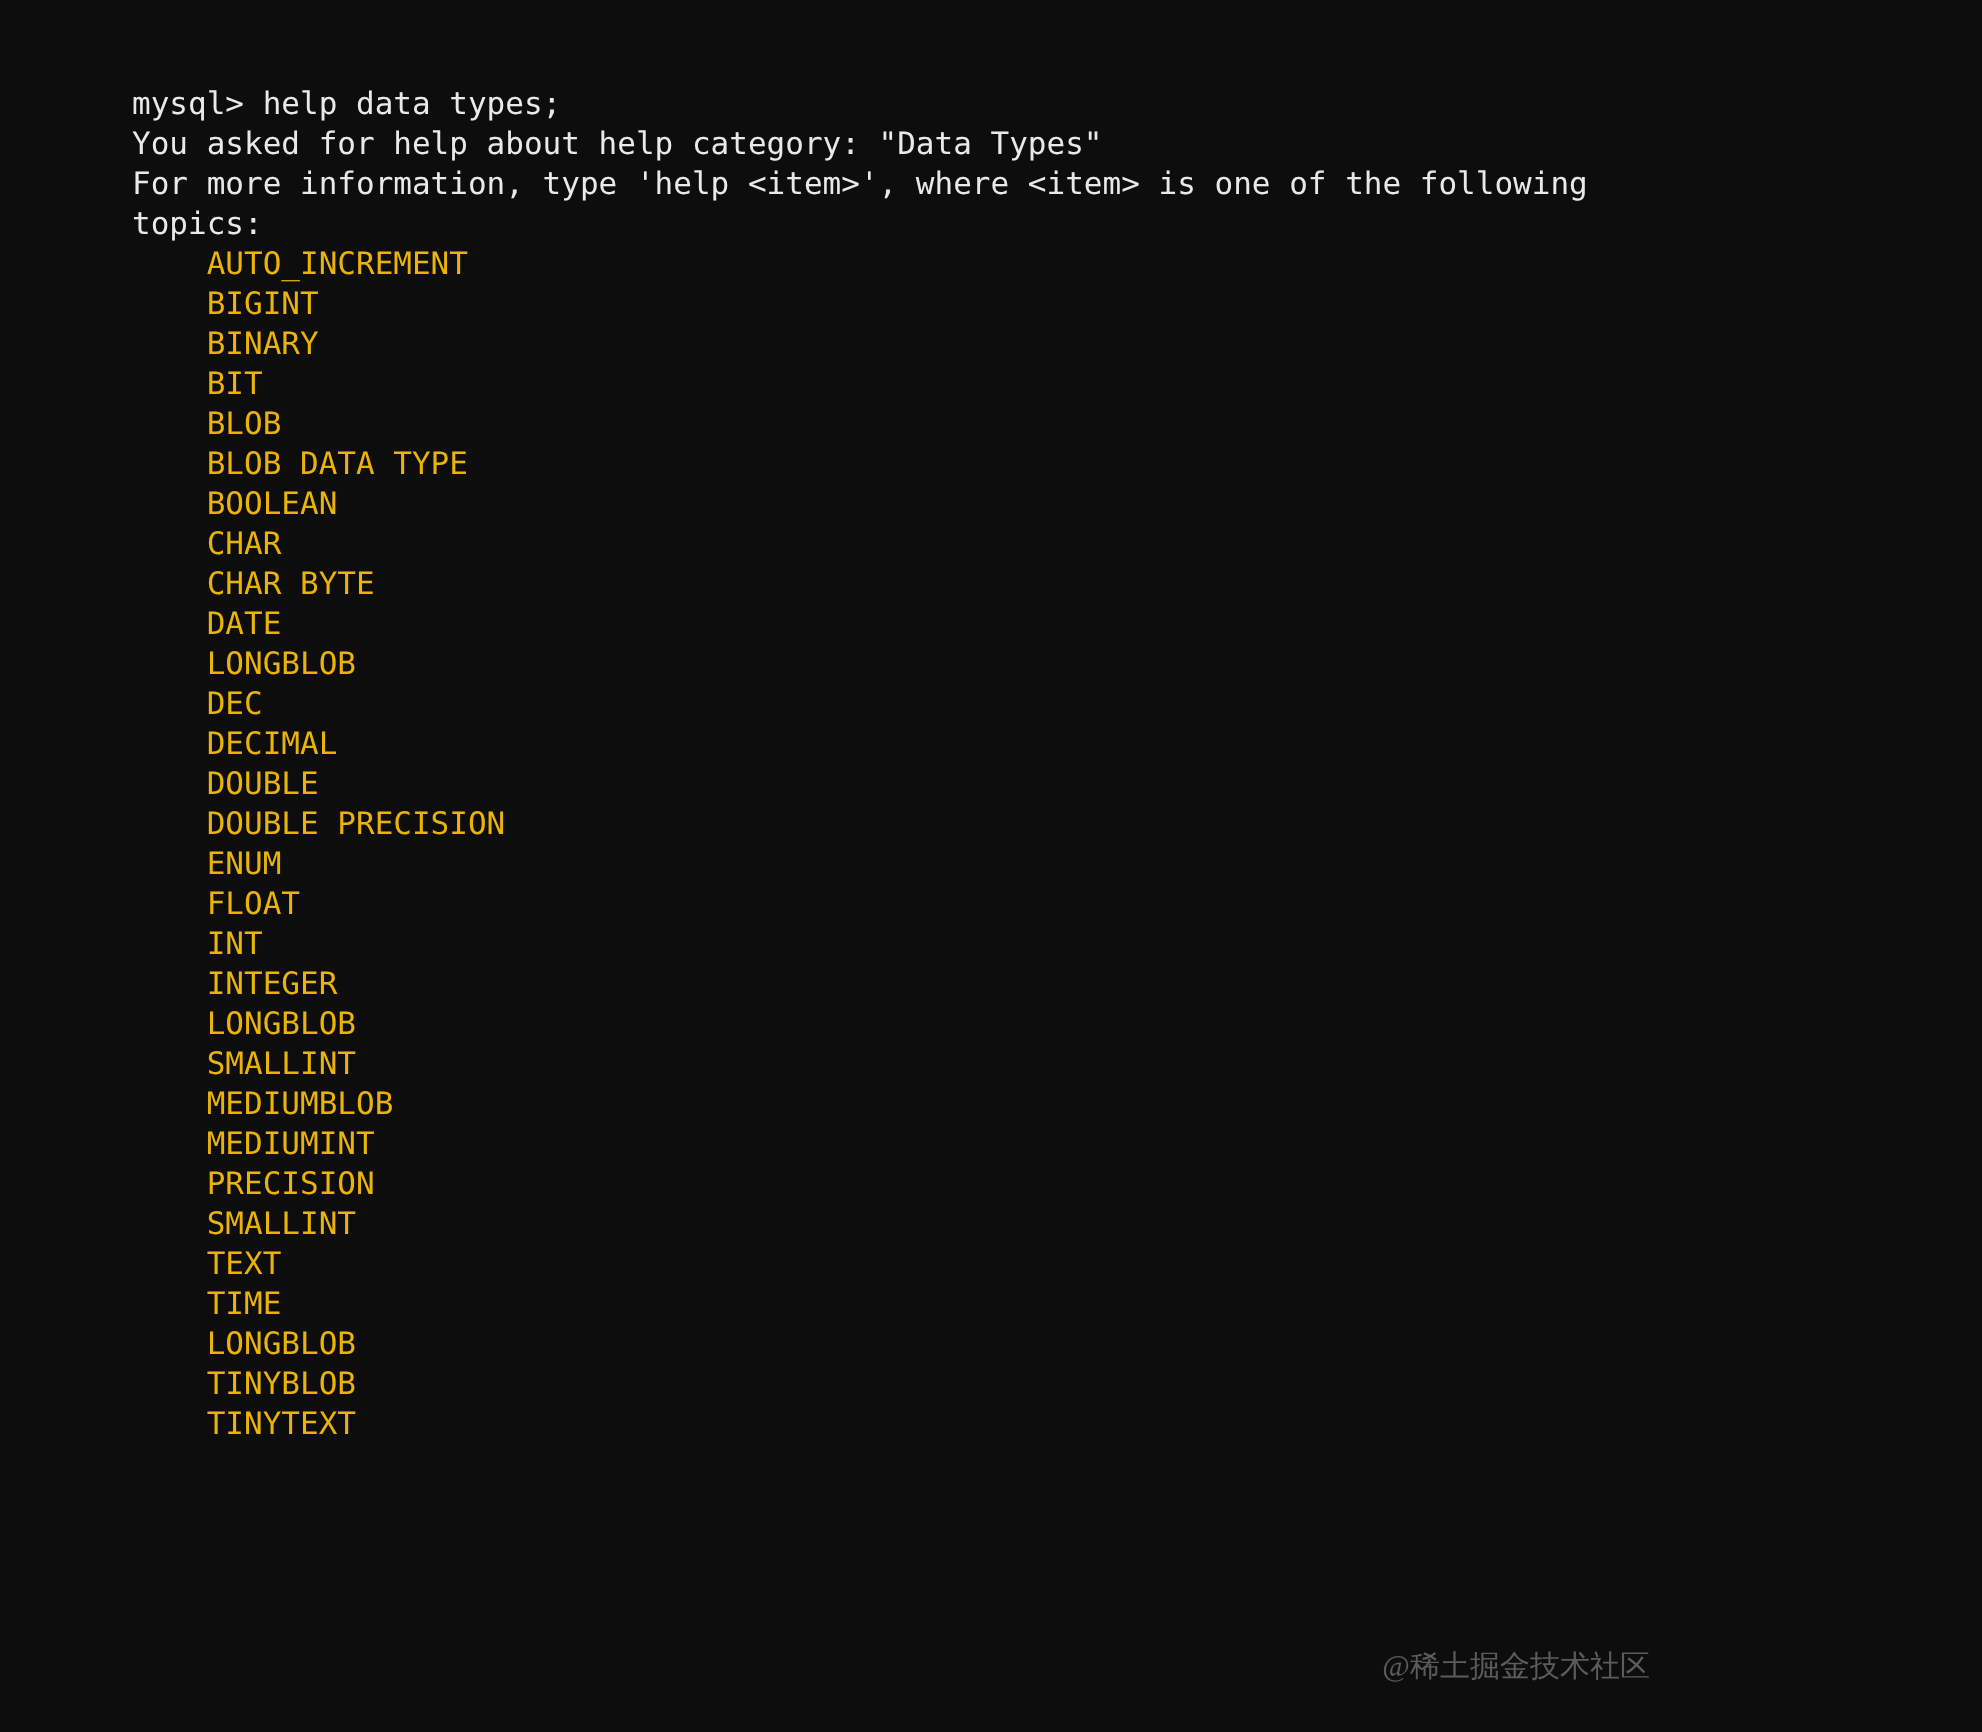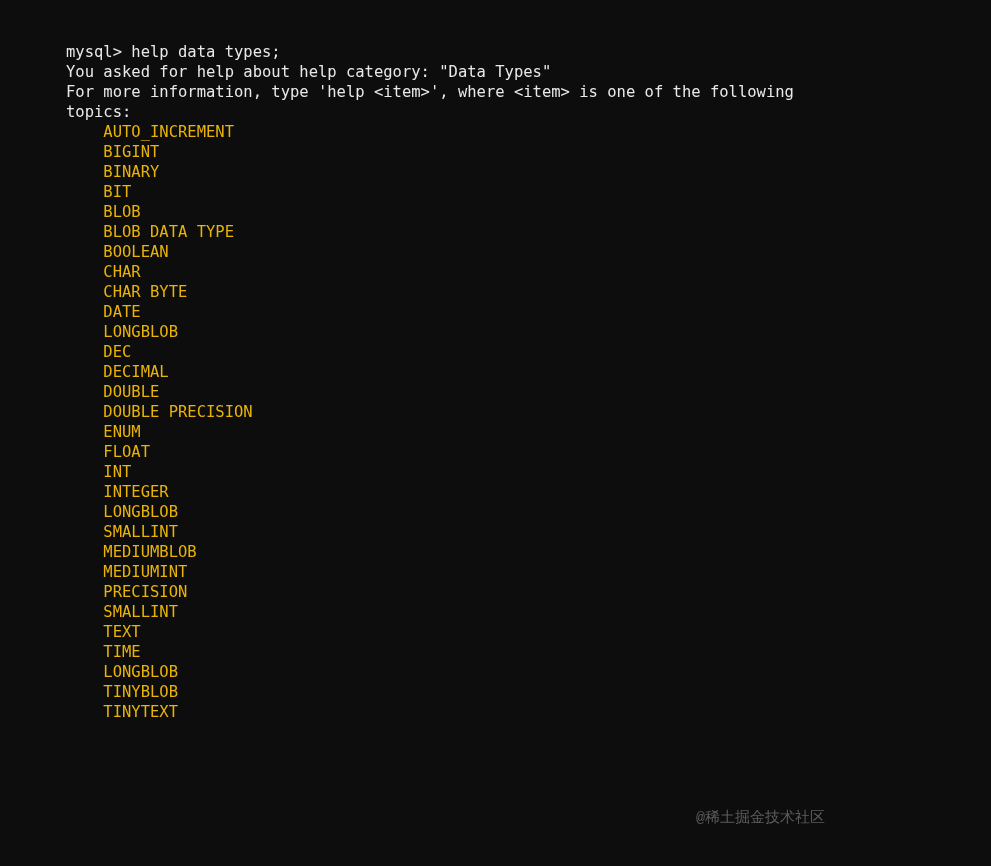--- a/index.html
+++ b/index.html
@@ -38,22 +38,22 @@
     color: #e9e9e9;
   }
 
   .topic-line {
     color: #eab308;
   }
 
   #watermark {
     position: absolute;
     right: 24px;
-    bottom: 37px;
-    font-family: Liberation Mono, monospace;
+    bottom: 22px;
+    font-family: Liberation Serif, serif;
     font-size: 15px;
     line-height: 20px;
     color: #5c5c5c;
     white-space: pre;
     user-select: none;
   }
 </style>
 </head>
 <body>
 

